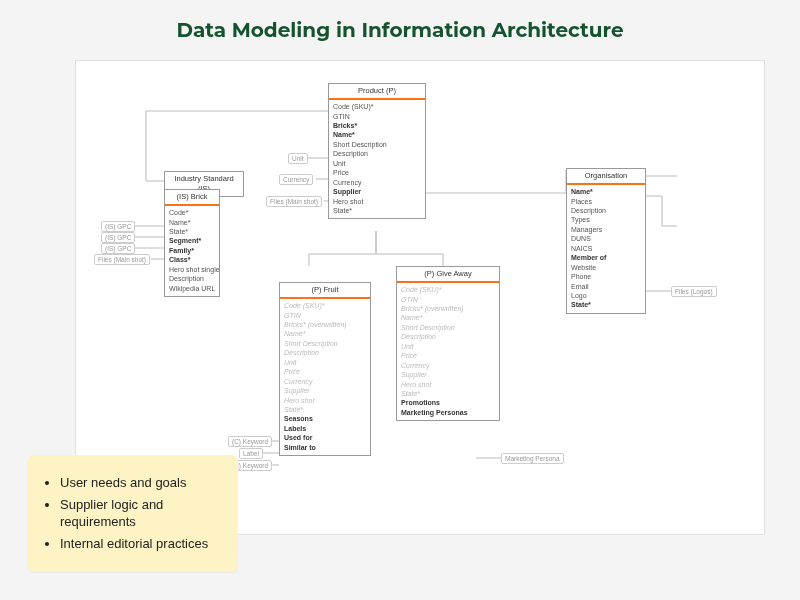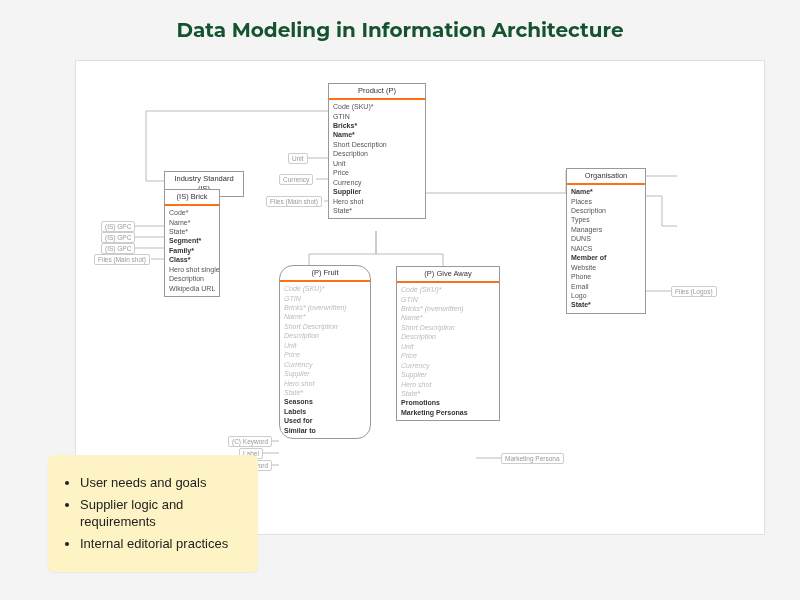--- a/index.html
+++ b/index.html
@@ -69,21 +69,20 @@
     position: absolute;
     left: 28px;
     bottom: 28px;
     width: 210px;
     background: #fdf3c4;
     border-radius: 6px;
     padding: 14px 16px 14px 22px;
     font-size: 13px;
     color: #222;
     box-shadow: 0 1px 2px rgba(0,0,0,0.05);
-    margin-left: 20px;
   }
   .note ul { list-style: disc; padding-left: 10px; }
   .note li { margin: 6px 0; line-height: 1.25; }
 </style>
 </head>
 <body>
 
 <div class="title">Data Modeling in Information Architecture</div>
 
 <div class="canvas">
@@ -149,21 +148,21 @@
       <div>Description</div>
       <div>Unit</div>
       <div>Price</div>
       <div>Currency</div>
       <div class="bold">Supplier</div>
       <div>Hero shot</div>
       <div>State*</div>
     </div>
   </div>
 
-  <div class="entity" style="left:203px; top:204px; width:92px;border-radius:14px;">
+  <div class="entity" style="left:203px; top:221px; width:92px;">
     <div class="hdr">(P) Fruit</div>
     <div class="attrs">
       <div class="faded">Code (SKU)*</div>
       <div class="faded">GTIN</div>
       <div class="faded">Bricks* (overwritten)</div>
       <div class="faded">Name*</div>
       <div class="faded">Short Description</div>
       <div class="faded">Description</div>
       <div class="faded">Unit</div>
       <div class="faded">Price</div>

